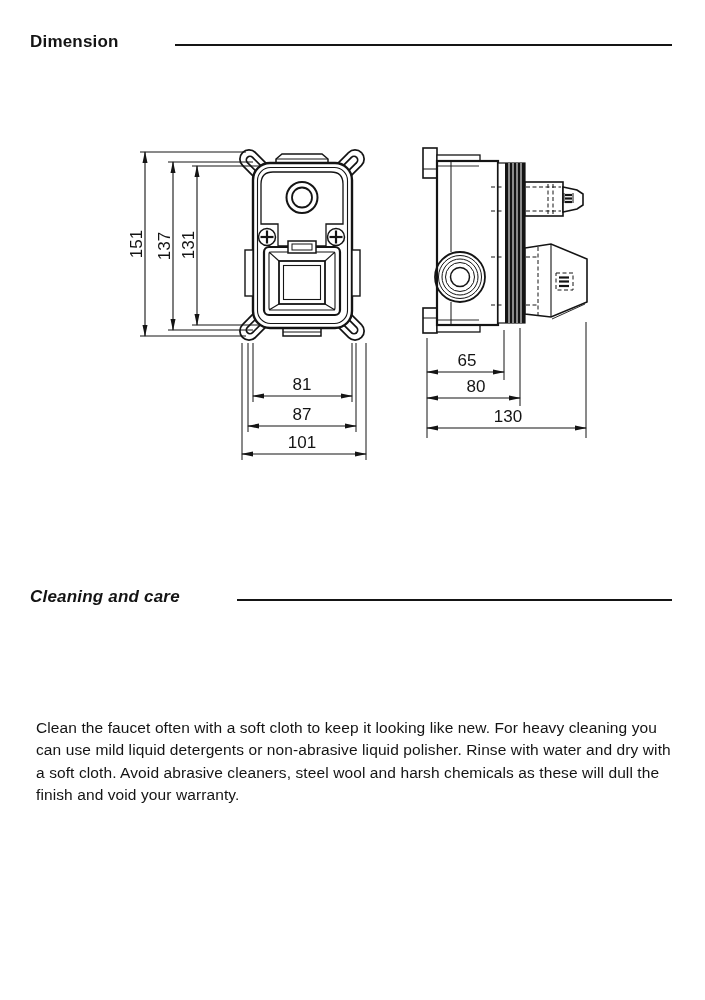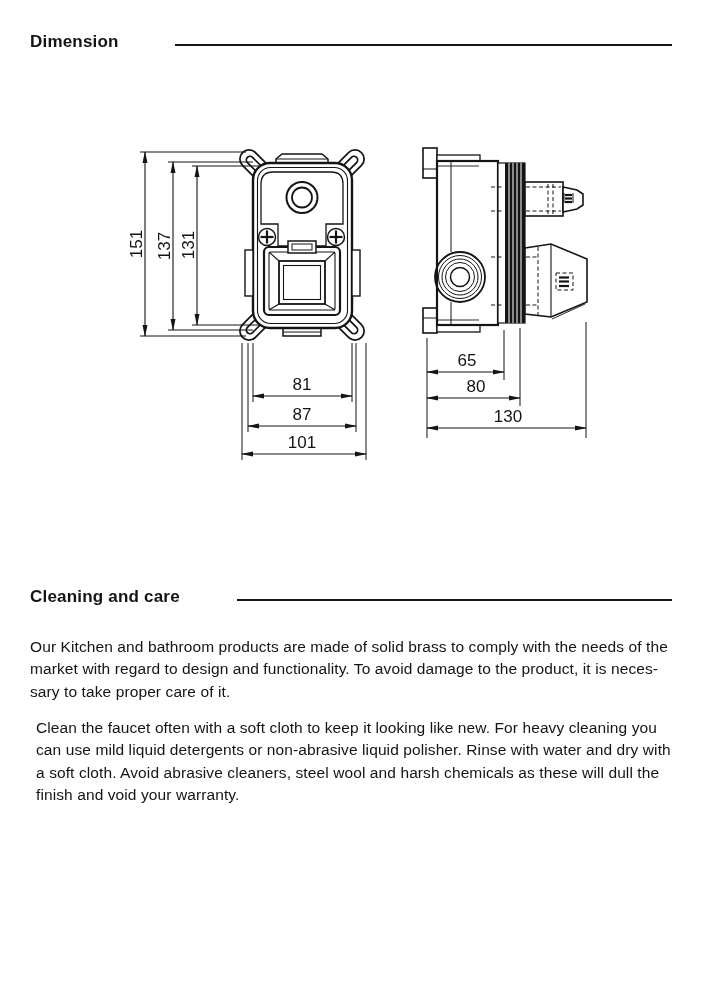--- a/index.html
+++ b/index.html
@@ -218,25 +218,22 @@
         <line x1="307" y1="232" x2="384" y2="232" stroke-width="1.1" marker-start="url(#arw)" marker-end="url(#arw)"></line>
         <line x1="307" y1="258" x2="400" y2="258" stroke-width="1.1" marker-start="url(#arw)" marker-end="url(#arw)"></line>
         <line x1="307" y1="288" x2="466" y2="288" stroke-width="1.1" marker-start="url(#arw)" marker-end="url(#arw)"></line>
         <text x="347" y="226" text-anchor="middle">65</text>
         <text x="356" y="252" text-anchor="middle">80</text>
         <text x="388" y="282" text-anchor="middle">130</text>
       </g>
     </g>
   </svg>
 
-  <div class="heading" style="left:30px;top:587px;">Cleaning and care</div>
+  <div class="heading" style="left:30px;top:587px;font-style:italic;">Cleaning and care</div>
   <div class="rule" style="left:237px;top:599px;width:435px;"></div>
 
-  <div class="para" style="left:30px;top:636px;">Our Kitchen and bathroom products are made of solid brass to comply with the needs of the
-market with regard to design and functionality. To avoid damage to the product, it is neces-
-sary to take proper care of it.</div>
 
   <div class="para" style="left:36px;top:717px;">Clean the faucet often with a soft cloth to keep it looking like new. For heavy cleaning you
 can use mild liquid detergents or non-abrasive liquid polisher. Rinse with water and dry with
 a soft cloth. Avoid abrasive cleaners, steel wool and harsh chemicals as these will dull the
 finish and void your warranty.</div>
 
 </div>
 
 </body></html>

